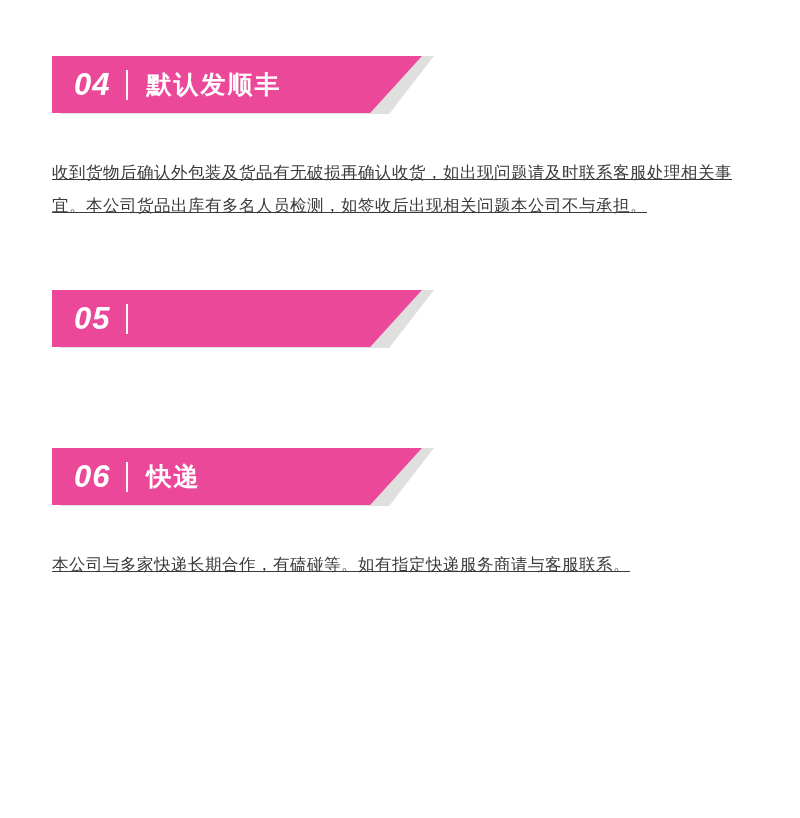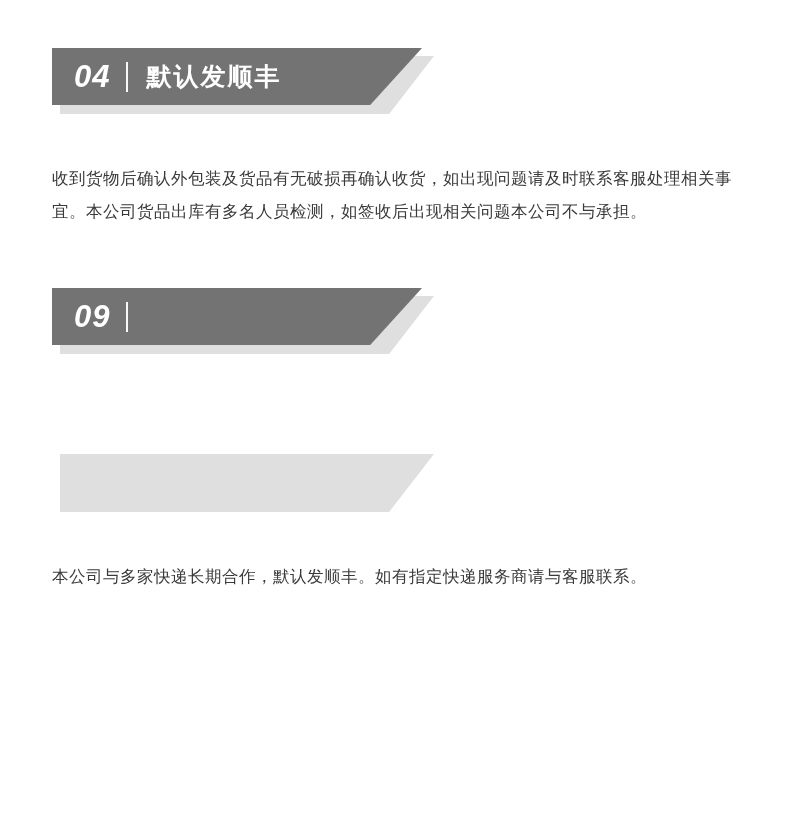--- a/index.html
+++ b/index.html
@@ -43,24 +43,24 @@
     width: 374px;
     height: 58px;
     background: #d9d9d9;
     clip-path: polygon(0 0, 100% 0, 88% 100%, 0 100%);
     opacity: .85;
   }
 
   .banner {
     position: absolute;
     left: 0;
-    top: 0;
+    top: 8px;
     width: 370px;
     height: 57px;
-    background: #737373;
+    background: #ec4899;
     clip-path: polygon(0 0, 100% 0, 86% 100%, 0 100%);
     display: flex;
     align-items: center;
   }
 
   .banner .num {
     color: #ffffff;
     font-size: 31px;
     font-weight: bold;
     font-style: italic;
@@ -79,26 +79,27 @@
 
   .banner .title {
     color: #ffffff;
     font-size: 25px;
     font-weight: bold;
     letter-spacing: 2px;
   }
 
   
   .body-text {
-    margin: 14px 52px 0 52px;
+    margin: 8px 52px 0 52px;
     font-size: 16.5px;
     line-height: 2.0;
     color: #3a3a3a;
     letter-spacing: .5px;
     max-width: 700px;
+    text-decoration: underline;
   }
 
   .sp-1 { height: 48px; }
   .sp-2 { height: 60px; }
   .sp-3 { height: 58px; }
   .sp-4 { height: 38px; }
 </style>
 </head>
 <body>
 
@@ -118,30 +119,35 @@
     <div class="sp-4"></div>
     <p class="body-text">收到货物后确认外包装及货品有无破损再确认收货，如出现问题请及时联系客服处理相关事宜。本公司货品出库有多名人员检测，如签收后出现相关问题本公司不与承担。</p>
   </div>
 
   <div class="sp-2"></div>
 
   <div class="section">
     <div class="banner-wrap">
       <div class="banner-shadow"></div>
       <div class="banner">
-        <span class="num">09</span>
+        <span class="num">05</span>
         <span class="divider"></span>
       </div>
     </div>
     <div class="sp-4"></div>
   </div>
 
   <div class="sp-3"></div>
 
   <div class="section">
     <div class="banner-wrap">
       <div class="banner-shadow"></div>
+      <div class="banner">
+        <span class="num">06</span>
+        <span class="divider"></span>
+        <span class="title">快递</span>
+      </div>
     </div>
     <div class="sp-4"></div>
-    <p class="body-text">本公司与多家快递长期合作，默认发顺丰。如有指定快递服务商请与客服联系。</p>
+    <p class="body-text">本公司与多家快递长期合作，有磕碰等。如有指定快递服务商请与客服联系。</p>
   </div>
 
 </div>
 
 </body></html>

